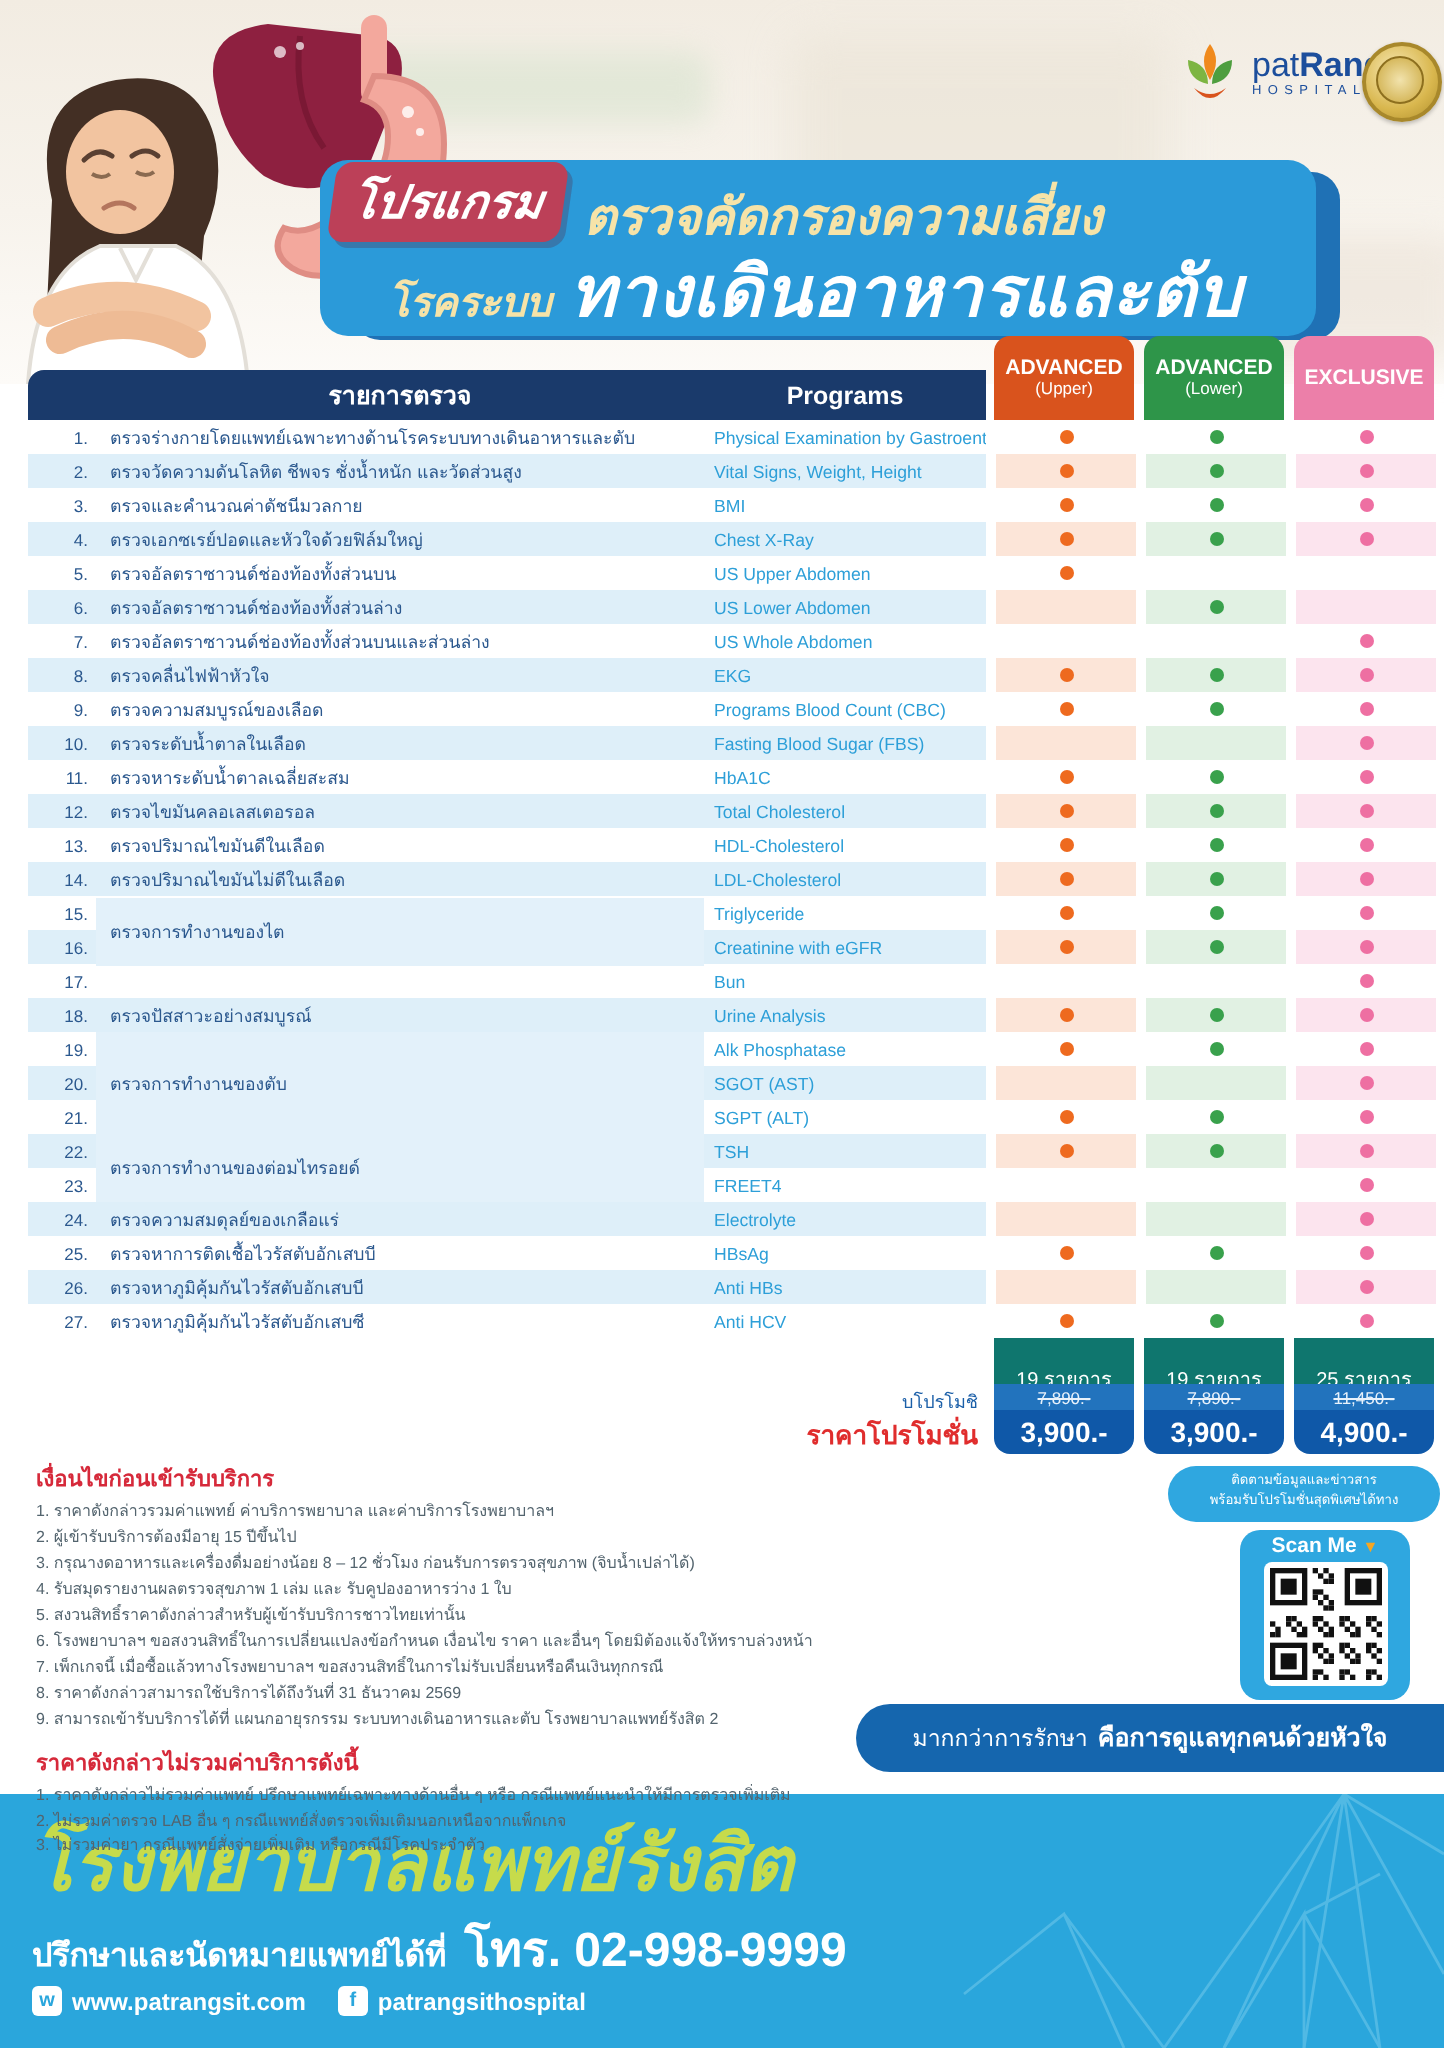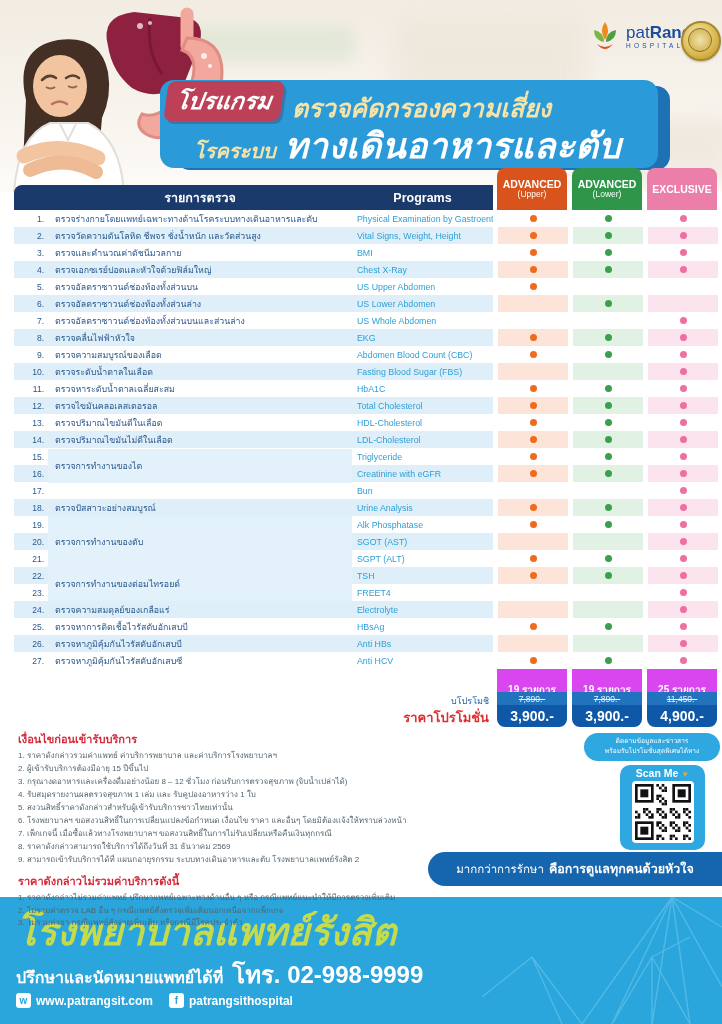--- a/index.html
+++ b/index.html
@@ -65,22 +65,22 @@
   .c-prog{width:141px;padding-left:5px;font-size:8.8px;color:#2d9fd8;box-sizing:border-box;
         display:flex;align-items:center;white-space:nowrap;overflow:hidden;}
   .c-gap{width:5px;background:transparent;}
   .c-dot{width:70px;display:flex;align-items:center;justify-content:center;background:#fff;}
   .trow.alt .c-dot.k0{background:#fce5d8;}
   .trow.alt .c-dot.k1{background:#e1f1e3;}
   .trow.alt .c-dot.k2{background:#fce4ee;}
   .dot{width:7px;height:7px;border-radius:50%;}
   .group-label{position:absolute;left:34px;width:304px;background:#e3f1fa;display:flex;align-items:center;
         padding-left:7px;box-sizing:border-box;font-size:8.8px;color:#2b588e;z-index:2;white-space:nowrap;}
-  .count-cell{position:absolute;top:501px;width:70px;height:40px;background:#d946ef;color:#fff;
-        font-size:10px;font-weight:bold;display:flex;align-items:center;justify-content:center;}
+  .count-cell{position:absolute;top:501px;width:70px;height:40px;background:#0f766e;color:#fff;
+        font-size:10px;font-weight:normal;display:flex;align-items:center;justify-content:center;}
   .price-cell{position:absolute;top:524px;width:70px;}
   .pnormal{height:13px;background:#2273bd;color:#e8f2fb;font-size:8.5px;display:flex;align-items:center;
         justify-content:center;text-decoration:line-through;}
   .ppromo{height:22px;background:#0f58a8;color:#fff;font-size:14px;font-weight:bold;display:flex;
         align-items:center;justify-content:center;border-radius:0 0 8px 8px;}
   .lbl-normal{position:absolute;left:360px;top:526px;width:115px;text-align:right;font-size:9px;color:#1b5fa8;}
   .lbl-promo{position:absolute;left:310px;top:539px;width:165px;text-align:right;font-size:13px;
         font-weight:bold;color:#e02d2d;}
 
   
@@ -334,21 +334,21 @@
           </span>
           <span class="c-gap"></span>
           <span class="c-dot k2">
             <span class="dot" style="background: rgb(238, 111, 162);"></span>
           </span>
         </div>
         <div class="trow">
     <div class="left">
       <span class="c-no">9.</span>
       <span class="c-thai">ตรวจความสมบูรณ์ของเลือด</span>
-      <span class="c-prog">Abdomen Blood Count (CBC)</span>
+      <span class="c-prog">Programs Blood Count (CBC)</span>
     </div>
   <span class="c-gap"></span>
           <span class="c-dot k0">
             <span class="dot" style="background: rgb(238, 106, 31);"></span>
           </span>
           <span class="c-gap"></span>
           <span class="c-dot k1">
             <span class="dot" style="background: rgb(57, 161, 76);"></span>
           </span>
           <span class="c-gap"></span>

